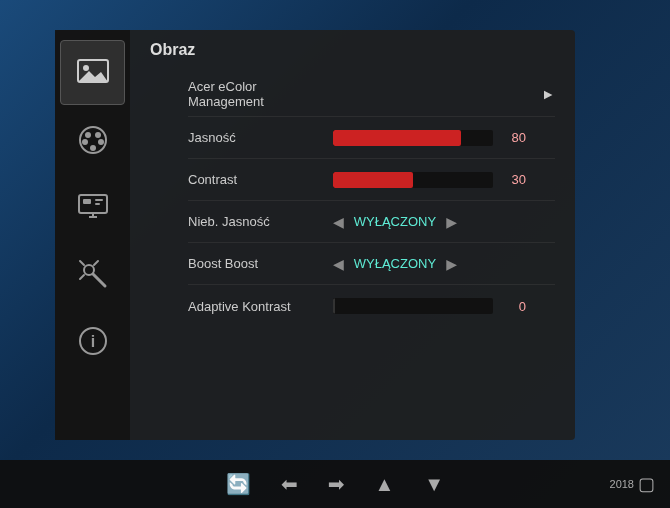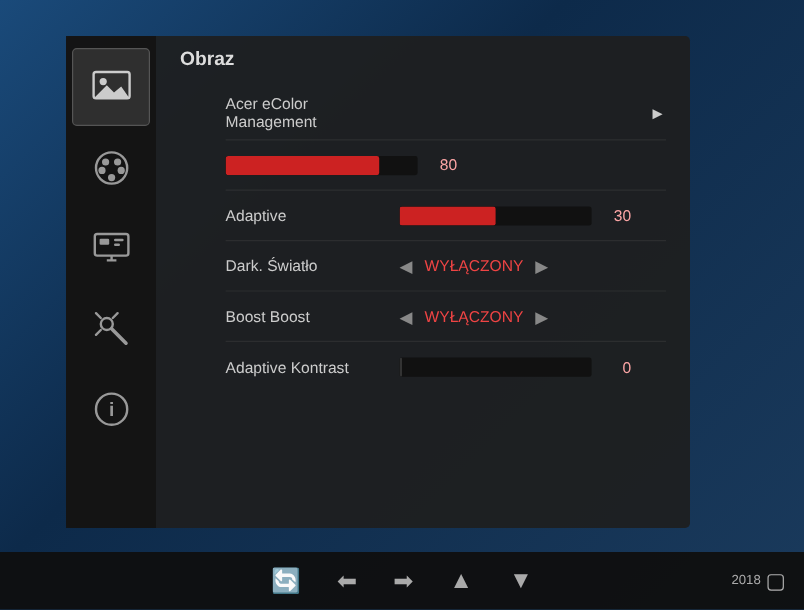--- a/index.html
+++ b/index.html
@@ -146,21 +146,21 @@
       align-items: center;
       gap: 10px;
     }
 
     .arrow {
       color: #888;
       font-size: 14px;
     }
 
     .nav-value {
-      color: #ef4444;
+      color: #5eead4;
       font-size: 13px;
       min-width: 80px;
       text-align: center;
     }
 
     
     .arrow-right {
       color: #ccc;
       font-size: 14px;
       margin-left: auto;
@@ -269,40 +269,41 @@
     <div class="menu-title">Obraz</div>
 
     <div class="menu-row">
       <span class="menu-label">Acer eColor Management</span>
       <div class="menu-value">
         <span class="arrow-right">►</span>
       </div>
     </div>
 
     <div class="menu-row">
+      <span class="menu-label">Jasność</span>
       <div class="menu-value">
         <div class="slider-track">
           <div class="slider-fill" style="width:80%"></div>
         </div>
         <span class="slider-number">80</span>
       </div>
     </div>
 
     <div class="menu-row">
-      <span class="menu-label">Adaptive</span>
+      <span class="menu-label">Contrast</span>
       <div class="menu-value">
         <div class="slider-track">
           <div class="slider-fill" style="width:50%"></div>
         </div>
         <span class="slider-number">30</span>
       </div>
     </div>
 
     <div class="menu-row">
-      <span class="menu-label">Dark. Światło</span>
+      <span class="menu-label">Nieb. Jasność</span>
       <div class="menu-value arrow-nav">
         <span class="arrow">◀</span>
         <span class="nav-value">WYŁĄCZONY</span>
         <span class="arrow">▶</span>
       </div>
     </div>
 
     <div class="menu-row">
       <span class="menu-label">Boost Boost</span>
       <div class="menu-value arrow-nav">

